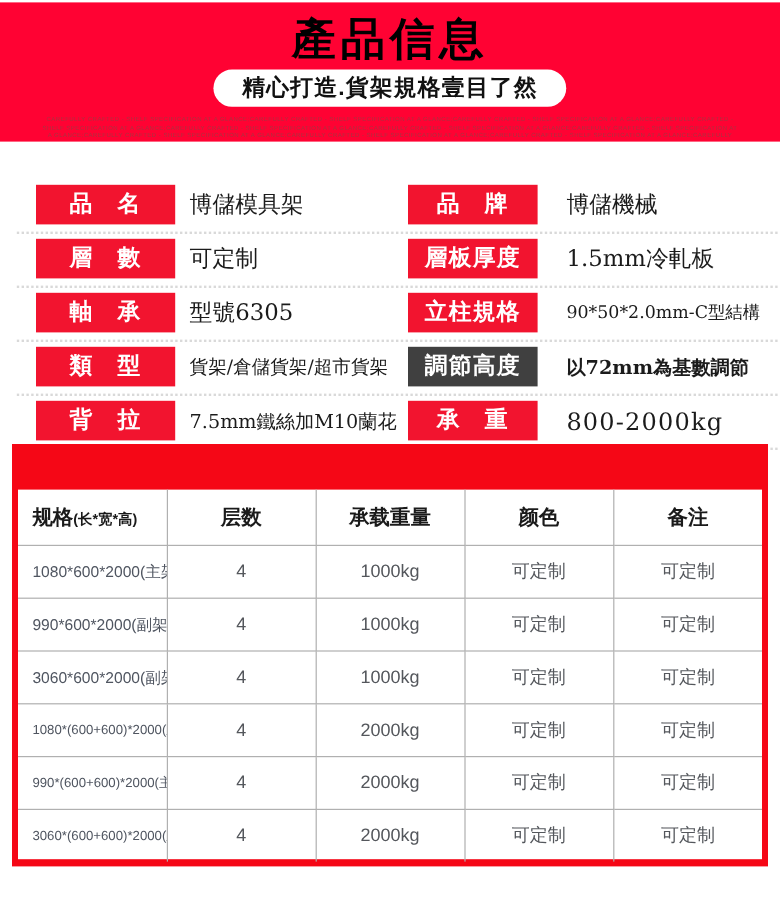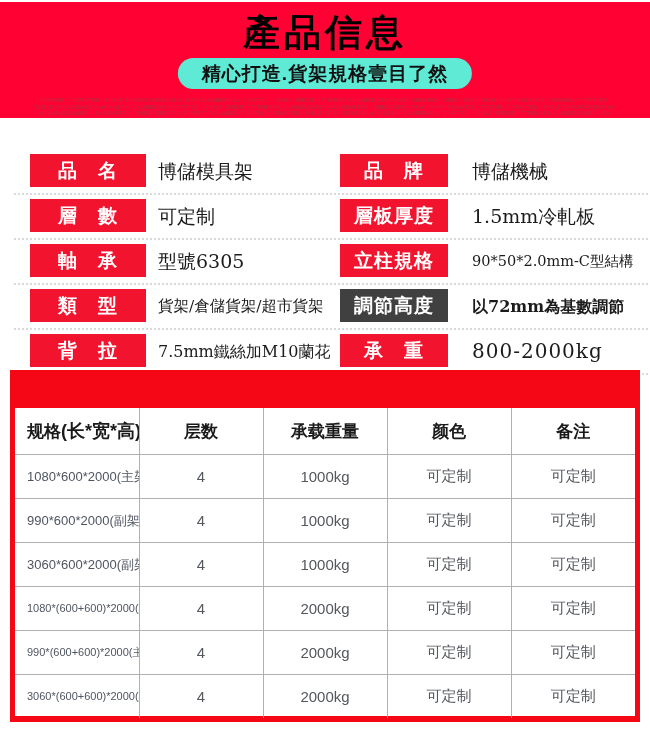--- a/index.html
+++ b/index.html
@@ -5,21 +5,21 @@
   html,body{margin:0;padding:0;background:#ffffff;}
   #page{position:relative;width:650px;height:752px;background:#ffffff;overflow:hidden;
         font-family:"Liberation Sans","DejaVu Sans",sans-serif;}
 
   
   #banner{position:absolute;left:0;top:2px;width:650px;height:116px;background:#ff0233;}
   #banner-title{position:absolute;left:0;top:6px;width:650px;text-align:center;
         color:#000000;font-size:37px;font-weight:bold;letter-spacing:4px;
         font-family:"Liberation Sans","DejaVu Sans",sans-serif;}
   #tagline-pill{position:absolute;left:50%;top:56px;transform:translateX(-50%);
-        height:31px;line-height:31px;padding:0 24px;background:#5eead4;border-radius:17px;
+        height:31px;line-height:31px;padding:0 24px;background:#ffffff;border-radius:17px;
         font-size:19px;font-weight:bold;color:#111111;letter-spacing:1px;white-space:nowrap;}
   #fineprint{position:absolute;left:35px;top:95px;width:580px;height:20px;overflow:hidden;
         text-align:center;font-size:5px;line-height:6.5px;letter-spacing:.4px;
         color:#aa3340;word-break:break-word;}
 
   
   #specs{position:absolute;left:14px;top:150px;width:634px;}
   .spec-row{position:relative;height:43px;border-bottom:2px dotted #d9d9d9;}
   .spec-box{position:absolute;top:4px;height:33px;line-height:33px;background:#f2142f;
         color:#ffffff;text-align:center;font-size:19px;font-weight:bold;letter-spacing:1px;}
@@ -38,21 +38,21 @@
   
   #table-frame{position:absolute;left:10px;top:370px;width:630px;height:352px;background:#f50716;}
   #table-inner{position:absolute;left:5px;top:38px;width:620px;height:308px;background:#ffffff;}
   table{border-collapse:collapse;table-layout:fixed;width:620px;}
   th,td{border:1px solid #b0b0b0;padding:0;text-align:center;overflow:hidden;white-space:nowrap;}
   tr td:first-child,tr th:first-child{border-left:none;text-align:left;padding-left:12px;}
   tr td:last-child,tr th:last-child{border-right:none;}
   tr:first-child th{border-top:none;}
   tr:last-child td{border-bottom:none;}
   th{height:46px;color:#1a1a1a;font-size:17px;font-weight:bold;}
-  .hdr-sub{font-size:18px;font-weight:bold;}
+  .hdr-sub{font-size:12px;font-weight:bold;}
   td{height:43px;color:#54575c;font-size:15px;}
   td.c1{font-size:13px;color:#4f5560;}
   tr:nth-child(5) td.c1,tr:nth-child(6) td.c1,tr:nth-child(7) td.c1{font-size:11px;}
 </style>
 </head>
 <body>
 
 <div id="page">
 
   <div id="banner" style="background: rgb(255, 2, 51);">

